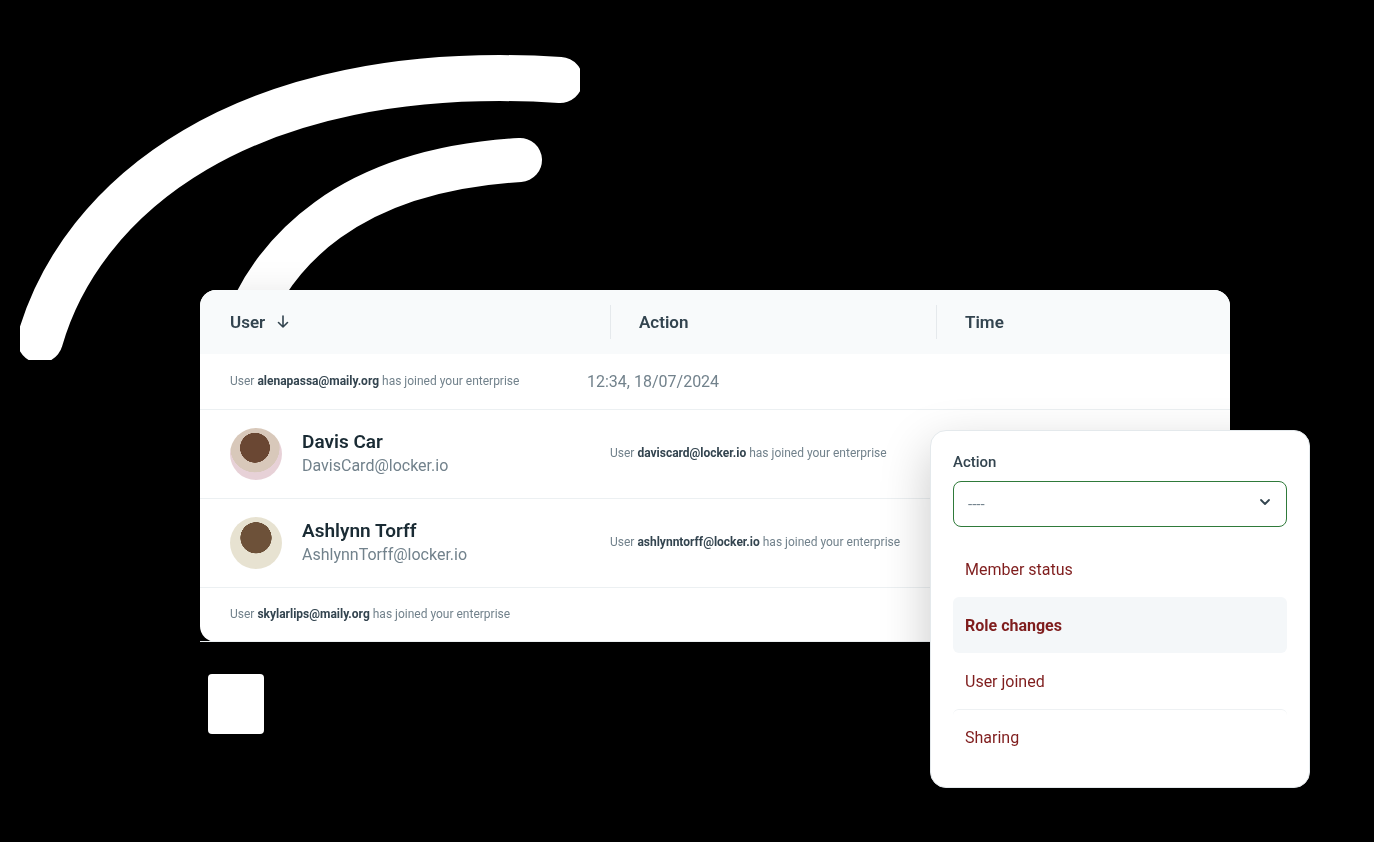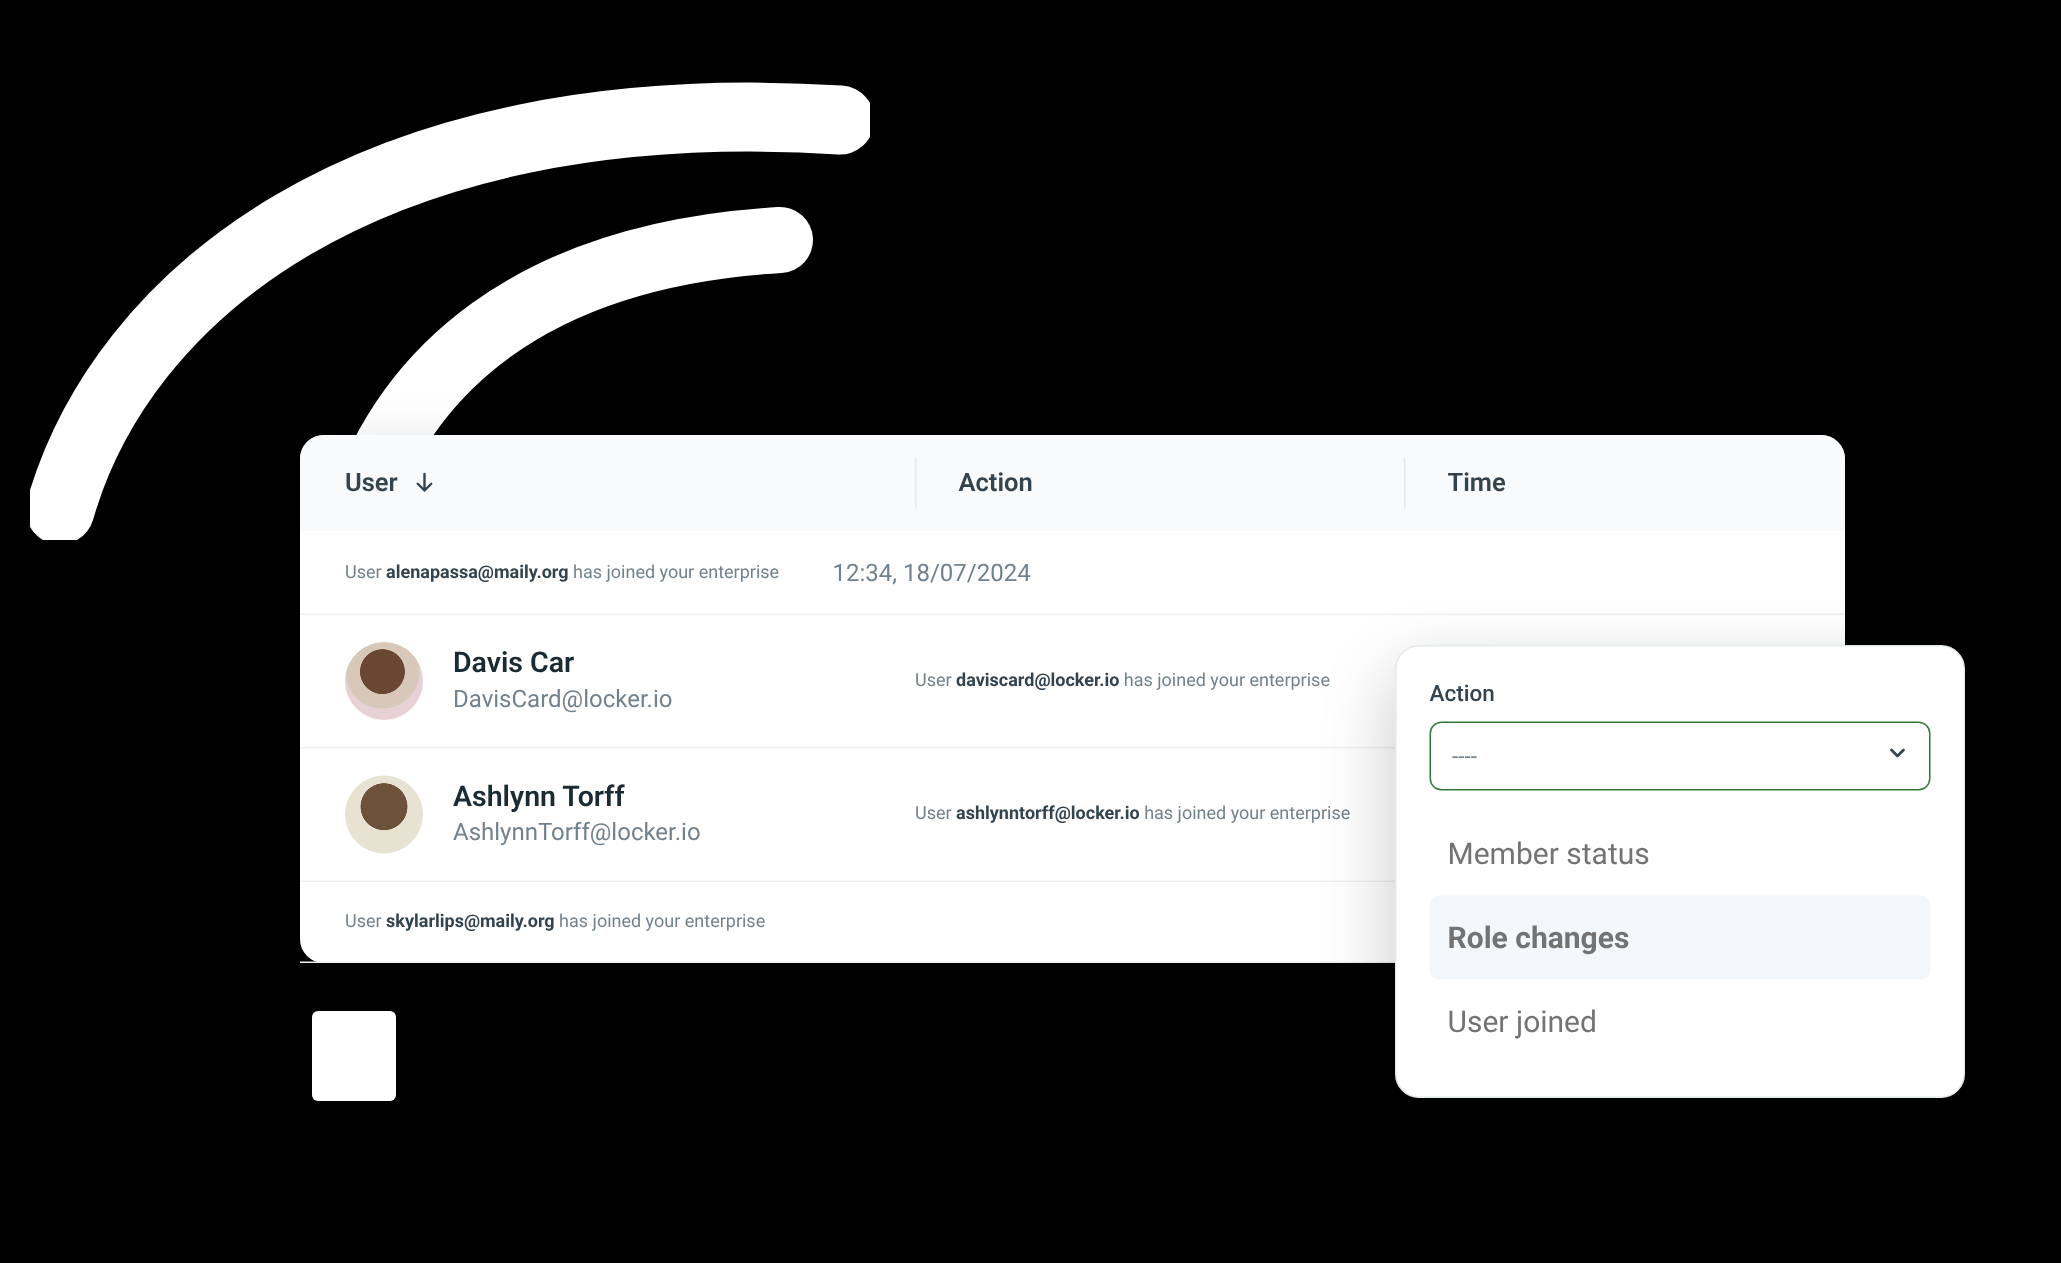--- a/index.html
+++ b/index.html
@@ -112,20 +112,21 @@
     padding-right: 20px;
   }
   .action-cell b {
     color: #33444f;
     font-weight: 700;
   }
 
   .time-cell {
     color: #72828c;
     font-size: 16px;
+    margin-left: 32px;
   }
 
   
   .dropdown-panel {
     position: absolute;
     top: 140px;
     left: 730px;
     width: 380px;
     background: #fff;
     border: 1px solid #e4e9ec;
@@ -152,22 +153,22 @@
     cursor: pointer;
   }
   .options {
     margin-top: 14px;
   }
   .option {
     height: 56px;
     display: flex;
     align-items: center;
     padding: 0 12px;
-    color: #737373;
-    font-size: 20px;
+    color: #7f1d1d;
+    font-size: 16px;
     cursor: pointer;
     border-radius: 6px;
   }
   .option + .option { border-top: 1px solid #eef1f3; }
   .option.highlight {
     background: #f4f7f9;
     font-weight: 700;
     border-top: none;
   }
   .option.highlight + .option { border-top: none; }
@@ -253,18 +254,19 @@
       <span>
         <svg width="14" height="14" viewBox="0 0 14 14">
             <path d="M3 5 L7 9 L11 5" stroke="#33444f" stroke-width="1.8" fill="none" stroke-linecap="round" stroke-linejoin="round"></path>
           </svg>
       </span>
     </div>
     <div class="options">
       <div class="option">Member status</div>
       <div class="option highlight">Role changes</div>
       <div class="option">User joined</div>
+      <div class="option">Sharing</div>
     </div>
   </div>
 
 </div>
 
 <div class="white-square"></div>
 
 </body></html>

